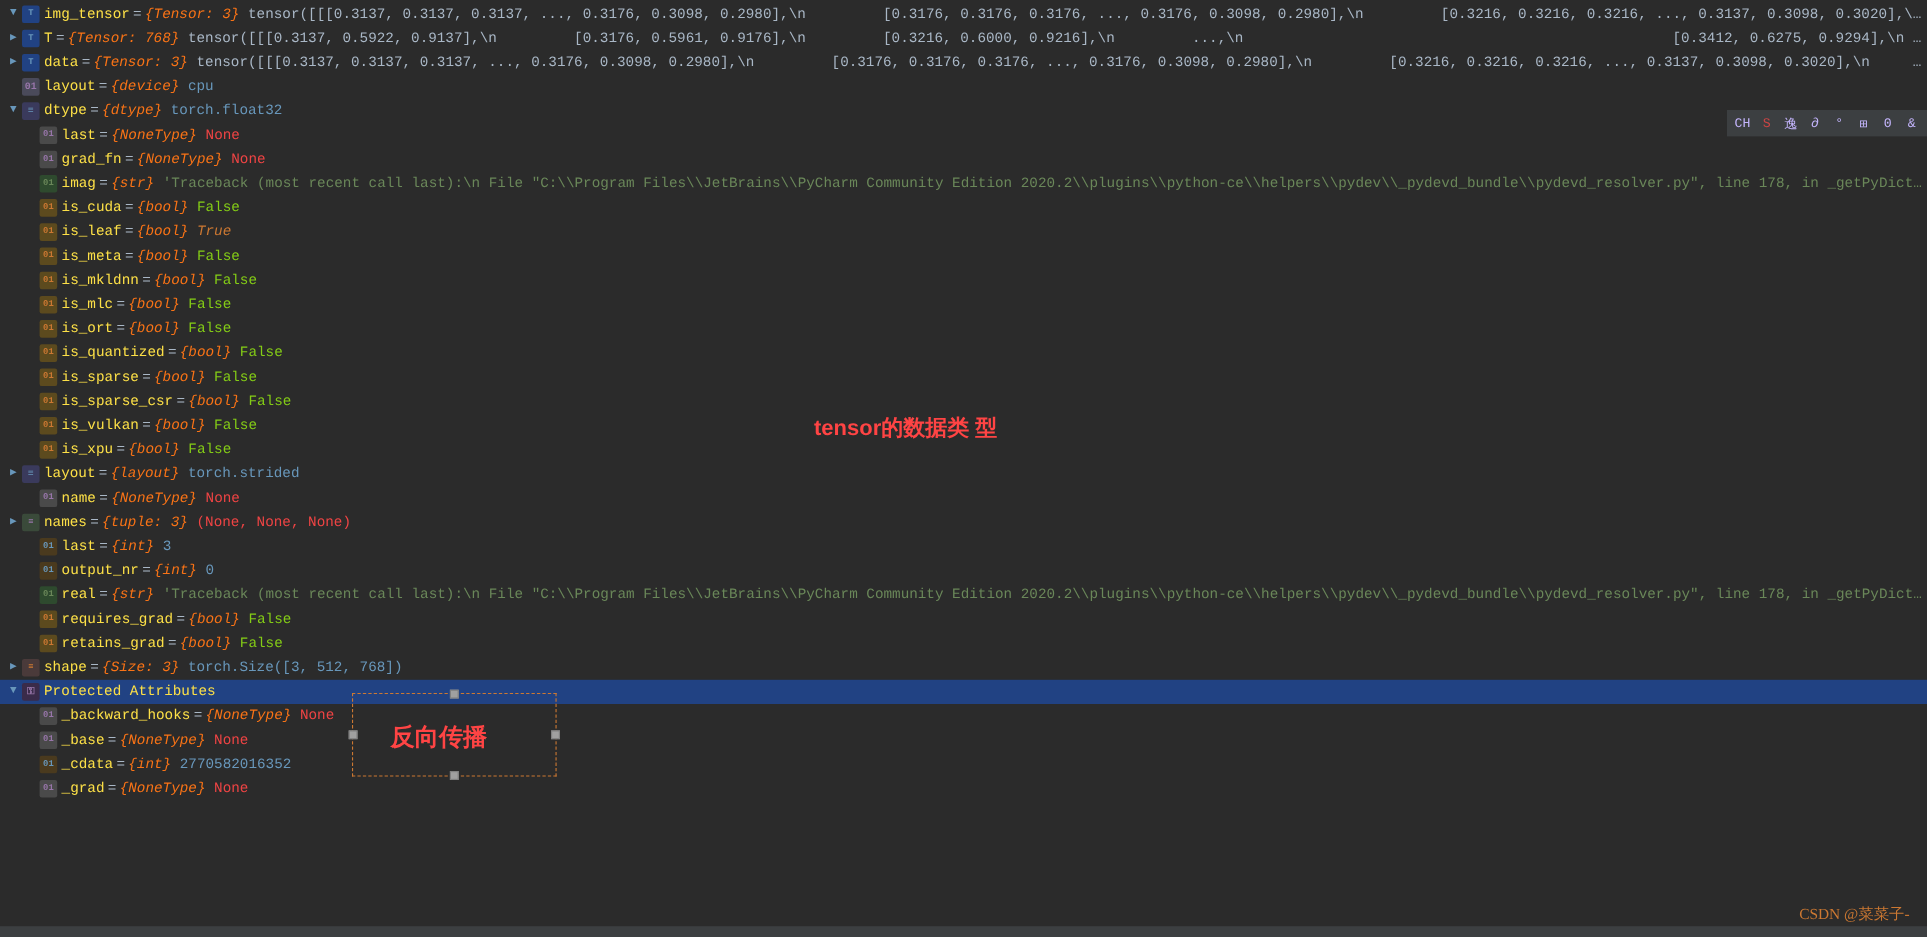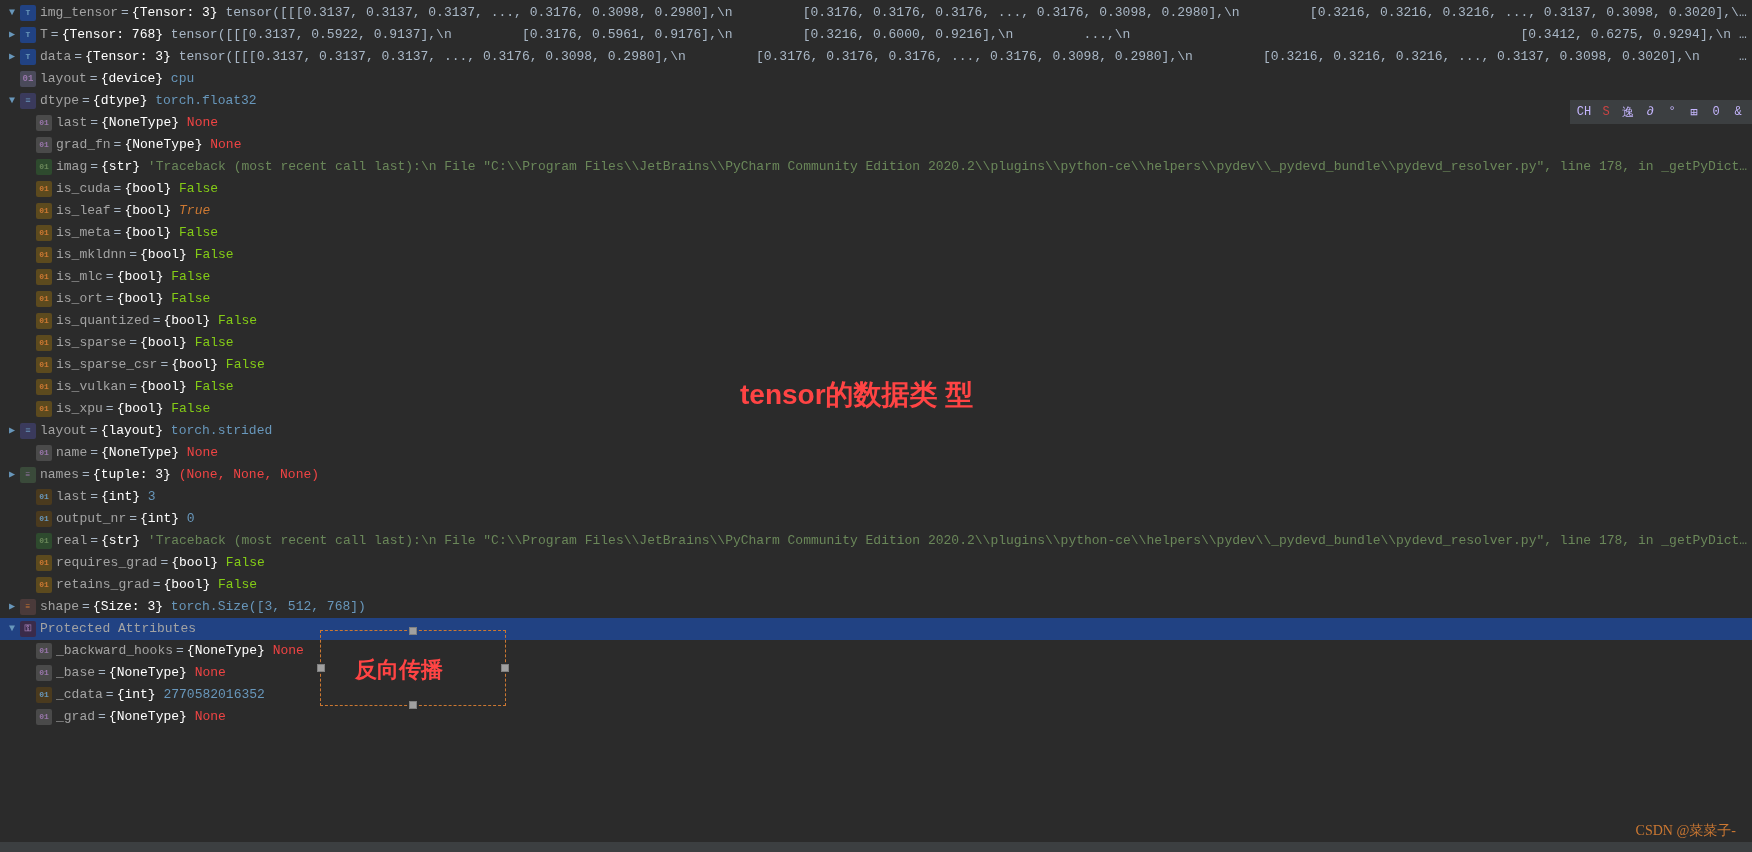--- a/index.html
+++ b/index.html
@@ -67,24 +67,25 @@
     .type-icon.tensor { background: #214283; color: #6897bb; font-size: 8px; }
     .type-icon.bool { background: #5c4a1e; color: #cc7832; }
     .type-icon.none { background: #4a4a4a; color: #9876aa; }
     .type-icon.str { background: #2e4a2e; color: #6a8759; }
     .type-icon.layout { background: #3a3a5c; color: #6897bb; }
     .type-icon.int { background: #4a3a1e; color: #6897bb; }
     .type-icon.tuple { background: #3a4a3a; color: #9876aa; }
     .type-icon.size { background: #4a3a3a; color: #cc7832; }
     .type-icon.protected { color: #9876aa; background: #3a2b4a; }
     .var-name {
-      color: #a3a3a3;
+      color: #fde047;
     }
     .type-hint {
-      color: #ffffff;
+      color: #f97316;
+      font-style: italic;
     }
     .value-tensor { color: #a9b7c6; }
     .value-bool-false { color: #84cc16; }
     .value-bool-true { color: #cc7832; font-style: italic; }
     .value-none { color: #ef4444; text-align: center; }
     .value-str { color: #6a8759; }
     .value-number { color: #6897bb; }
     .value-type { color: #6897bb; }
     .indent-1 { margin-left: 16px; }
     .row-content {
@@ -102,21 +103,21 @@
     .annotation-handle {
       position: absolute;
       width: 8px;
       height: 8px;
       background: #a0a0a0;
       border: 1px solid #808080;
     }
     .annotation-label {
       position: absolute;
       color: #ff4444;
-      font-size: 28px;
+      font-size: 20px;
       font-weight: bold;
       font-family: SimHei, sans-serif;
       pointer-events: none;
       z-index: 20;
       text-align: center;
     }
     .watermark {
       position: absolute;
       bottom: 12px;
       right: 16px;

